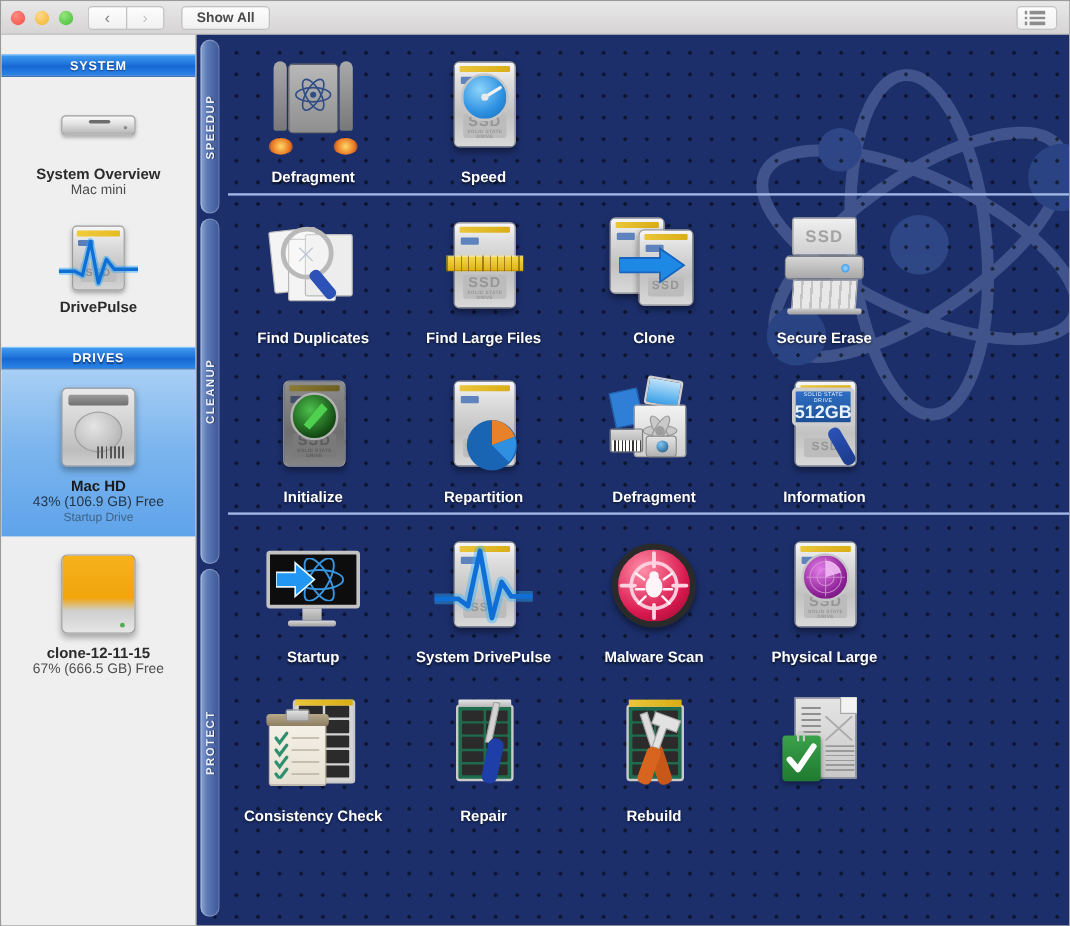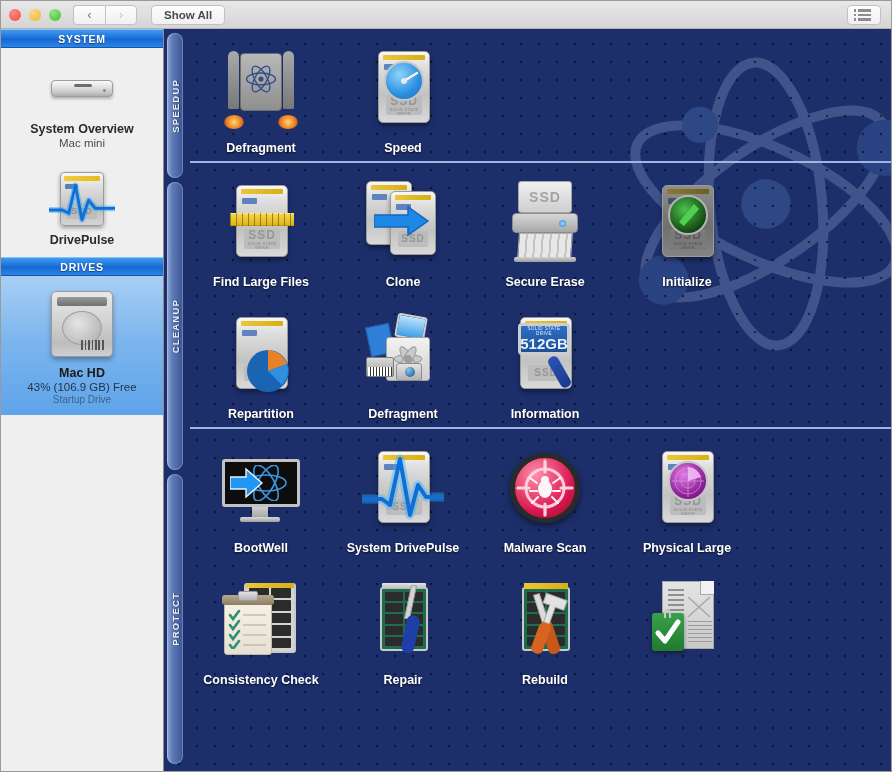--- a/index.html
+++ b/index.html
@@ -84,20 +84,21 @@
   }
   .sb-header {
     height: 19px;
     background: linear-gradient(to bottom,#3f9bf0 0%, #1d6fd8 48%, #1766d2 52%, #2a85e8 100%);
     border-top: 1px solid #86c3f7;
     border-bottom: 1px solid #1356ad;
     color: #fff;
     font-size: 10.5px; font-weight: bold; letter-spacing: .7px;
     display: flex; align-items: center; justify-content: center;
     text-shadow: 0 1px 1px rgba(0,0,0,.45);
+    margin-top: 16px;
   }
   .sb-item {
     padding: 12px 6px 10px;
     text-align: center;
   }
   .sb-item.selected {
     background: linear-gradient(to bottom,#a8cff4 0%, #7db6ee 45%, #5ea3ea 100%);
   }
   .sb-title { font-size: 12.5px; font-weight: bold; color: #2b2b2b; margin-top: 6px; }
   .sb-sub   { font-size: 11.5px; color: #4c4c4c; margin-top: 1px; }
@@ -350,20 +351,27 @@
             <div class="top-bar"></div>
             <div class="platter"></div>
             <div class="bars"></div>
           </div>
         </div>
         <div class="sb-title">Mac HD</div>
         <div class="sb-sub">43% (106.9 GB) Free</div>
         <div class="sb-sub2">Startup Drive</div>
       </div>
 
+      <div class="sb-item">
+        <div class="sb-icon" style="height:72px">
+          <div class="hdd orange"></div>
+        </div>
+        <div class="sb-title">clone-12-11-15</div>
+        <div class="sb-sub">67% (666.5 GB) Free</div>
+      </div>
     </div>
 
     <div class="main">
 
       <svg class="watermark" viewBox="0 0 200 200">
         <g fill="none" stroke="#9fb5e0" stroke-width="6">
           <ellipse cx="100" cy="100" rx="86" ry="34" transform="rotate(25 100 100)"></ellipse>
           <ellipse cx="100" cy="100" rx="86" ry="34" transform="rotate(85 100 100)"></ellipse>
           <ellipse cx="100" cy="100" rx="86" ry="34" transform="rotate(145 100 100)"></ellipse>
         </g>
@@ -440,20 +448,37 @@
               </div>
               <div class="tile-label">Speed</div>
             </div>
 
           </div>
         </div>
 
         <div class="section">
           <div class="grid">
 
+            <div class="tile">
+              <div class="tile-icon">
+                <div class="art">
+                  <div class="doc-sheet" style="left:8px;top:12px;transform:rotate(-6deg);"></div>
+                  <div class="doc-sheet" style="left:22px;top:20px;"></div>
+                  <div class="doc-sheet" style="left:36px;top:16px;background:#ededed;"></div>
+                  <svg style="position:absolute;left:30px;top:26px;" width="14" height="14" viewBox="0 0 20 20">
+                    <path d="M2 2 L18 18 M18 2 L2 18" stroke="#9aa8bb" stroke-width="1.6"></path>
+                  </svg>
+                  <svg style="position:absolute;left:10px;top:8px;" width="62" height="68" viewBox="0 0 62 68">
+                    <circle cx="28" cy="24" r="20" fill="rgba(255,255,255,.35)" stroke="#b9b9b9" stroke-width="4"></circle>
+                    <rect x="36" y="36" width="10" height="28" rx="4" fill="#2c52b8" transform="rotate(-40 41 50)"></rect>
+                  </svg>
+                </div>
+              </div>
+              <div class="tile-label">Find Duplicates</div>
+            </div>
 
             <div class="tile">
               <div class="tile-icon">
                 <div class="art">
                   <div class="drive-body">
                     <div class="ybar"></div>
                       <div class="tag"></div>
                     <div class="ssdlogo">
                         <b>SSD</b>
                         <s>SOLID STATE DRIVE</s>
@@ -627,21 +652,21 @@
                       <ellipse cx="36" cy="18" rx="20" ry="8" transform="rotate(120 36 18)"></ellipse>
                     </g>
                     <path d="M0 12 H16 V4 L32 18 L16 32 V24 H0 Z" fill="#2196f3" stroke="#e8f4ff" stroke-width="1.4"></path>
                   </svg>
                   <div style="position:absolute;left:34px;top:62px;width:16px;height:10px;
                               background:linear-gradient(to bottom,#cfcfcf,#a8a8a8);"></div>
                   <div style="position:absolute;left:22px;top:72px;width:40px;height:5px;border-radius:2px;
                               background:linear-gradient(to bottom,#dadada,#a0a0a0);"></div>
                 </div>
               </div>
-              <div class="tile-label">BootWell</div>
+              <div class="tile-label">Startup</div>
             </div>
 
             <div class="tile">
               <div class="tile-icon">
                 <div class="art">
                   <div class="drive-body">
                       <div class="ybar"></div>
                       <div class="tag"></div>
                     <div class="ssdlogo" style="height:16px">
                         <b style="font-size:10px">SSD</b>

